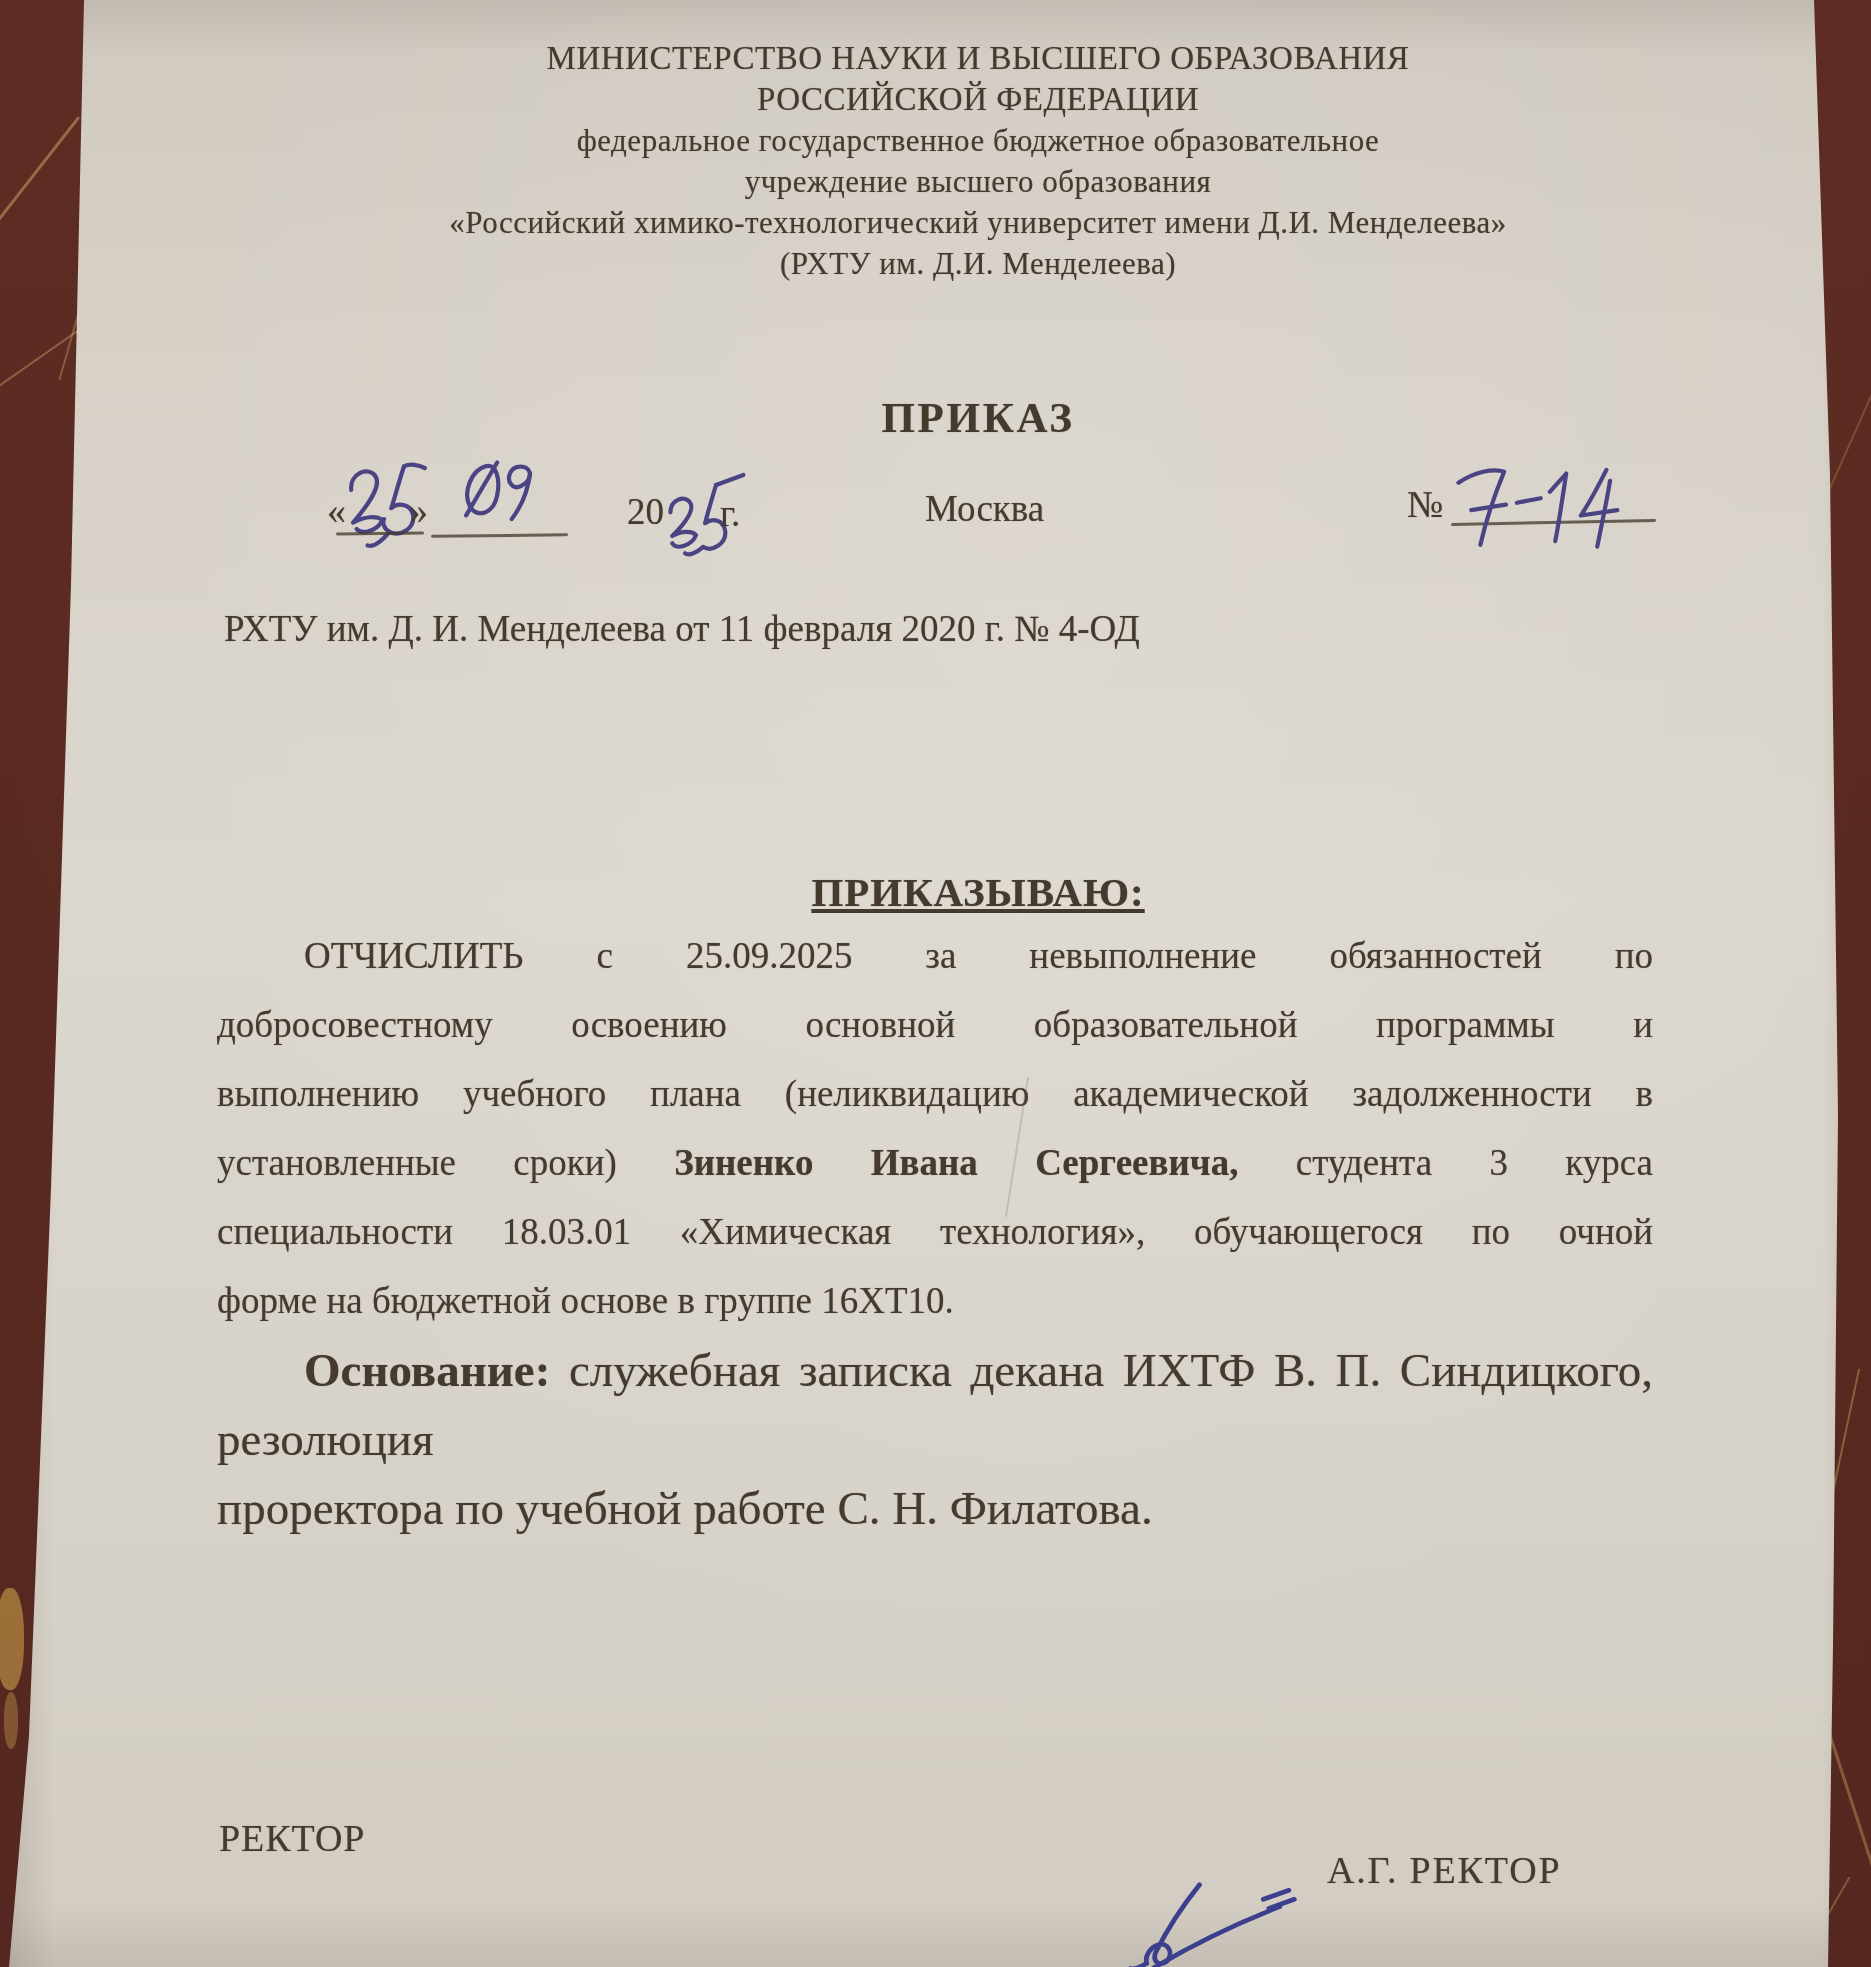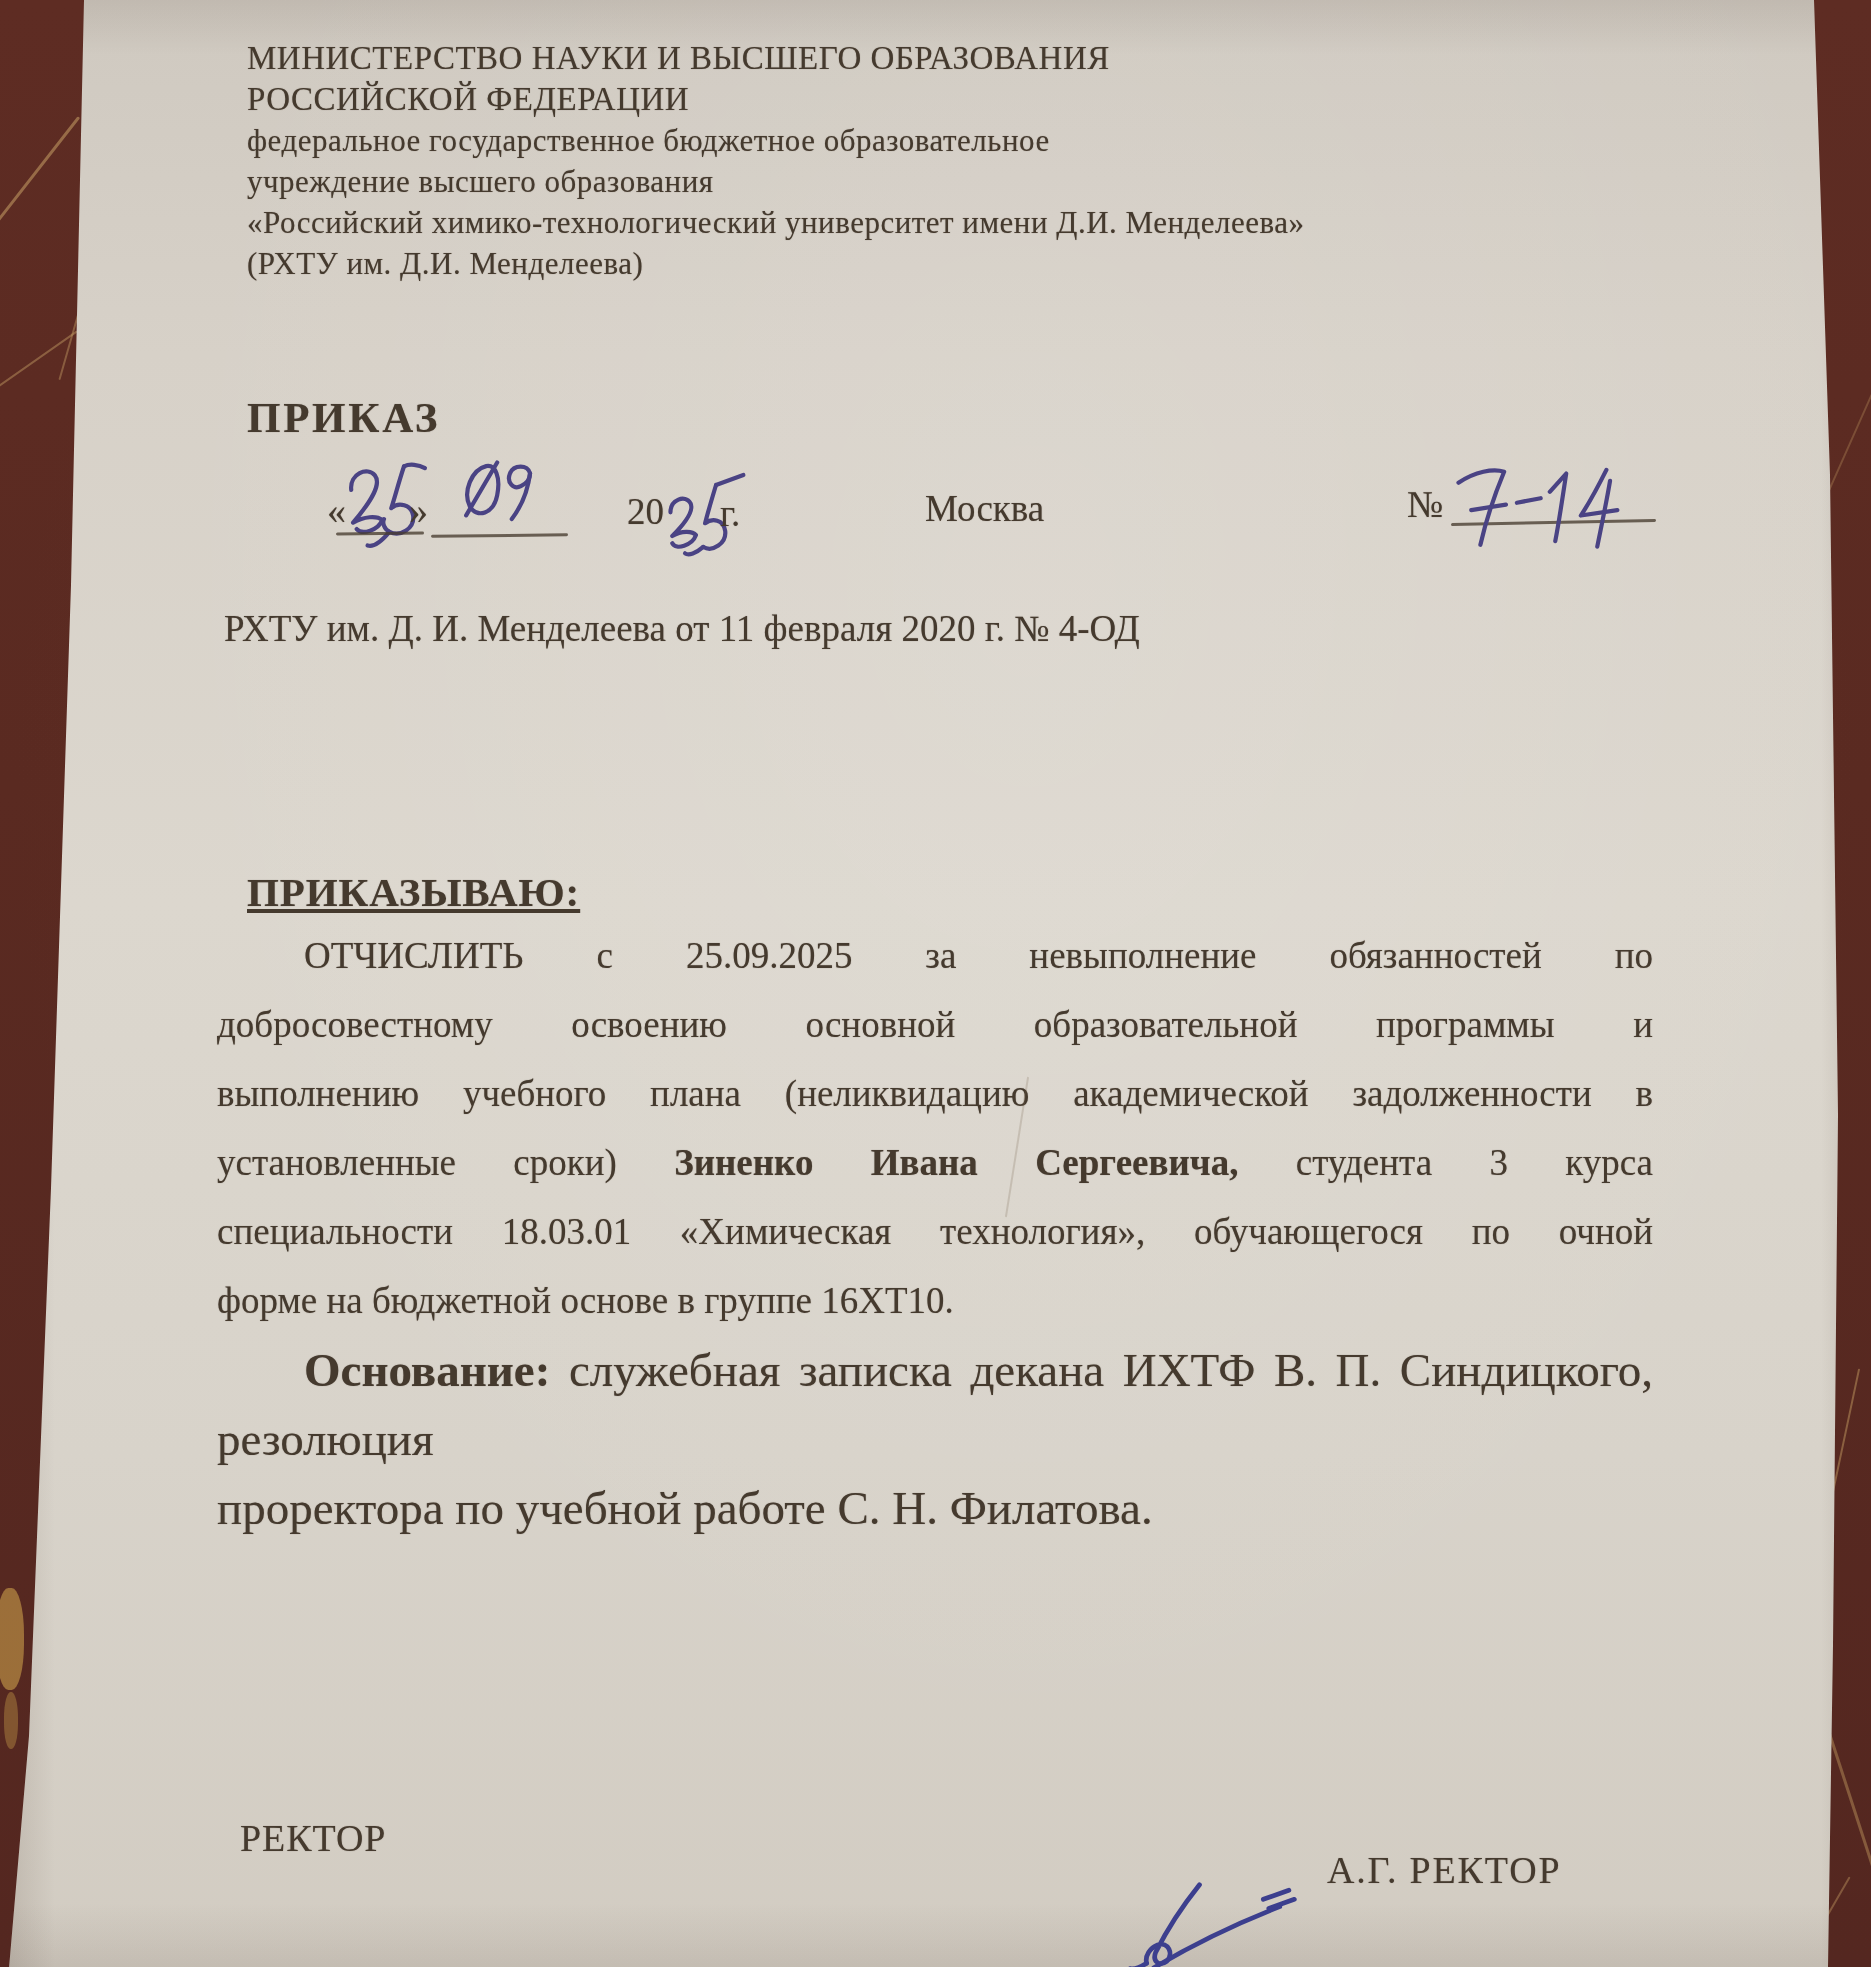--- a/index.html
+++ b/index.html
@@ -19,21 +19,21 @@
     background:
       linear-gradient(90deg, rgba(70,50,38,.16) 0px, rgba(70,50,38,0) 55px),
       linear-gradient(270deg, rgba(70,50,38,.20) 0px, rgba(70,50,38,0) 50px),
       linear-gradient(0deg, rgba(70,50,38,.10) 0px, rgba(70,50,38,0) 64px),
       linear-gradient(180deg, rgba(70,50,38,.10) 0px, rgba(70,50,38,0) 55px),
       radial-gradient(ellipse at 55% 30%, rgba(255,255,255,.10), transparent 62%),
       linear-gradient(180deg,#cfc9c0 0%,#d7d1c8 18%,#dcd7ce 46%,#d8d3ca 74%,#d2ccc2 100%);
     overflow:hidden;
   }
   .txt{position:absolute;color:#453a2e;text-shadow:0 0 1.1px rgba(66,54,42,.45);}
-  .center{text-align:left;}
+  .center{text-align:center;}
   .hdr-line{font-size:33px;line-height:41px;letter-spacing:0.5px;}
   .hdr-reg{font-size:31px;}
   .doc-title{font-size:43px;font-weight:bold;letter-spacing:2.7px;}
   .cmd{font-size:41px;font-weight:bold;letter-spacing:0.9px;text-decoration:underline;}
   .body-line{font-size:37px;line-height:69px;}
   .basis-line{font-size:47px;line-height:69px;}
   .just{text-align:justify;text-align-last:justify;}
   .indent{text-indent:87px;}
   .b{font-weight:bold;}
   .uline{position:absolute;height:2.7px;background:rgba(72,60,48,.78);border-radius:1.8px;}
@@ -120,21 +120,21 @@
     <div class="body-line">форме на бюджетной основе в группе 16ХТ10.</div>
   </div>
 
   <div class="txt" style="left:217px;top:1336px;width:1436px;">
     <div class="basis-line just indent"><span class="b">Основание:</span><span> служебная записка декана ИХТФ В. П. Синдицкого, резолюция</span></div>
     <div class="basis-line">проректора по учебной работе С. Н. Филатова.</div>
   </div>
 
   <div class="crease" style="left:1016px;top:1076px;height:142px;transform:rotate(9deg);"></div>
 
-  <div class="txt" style="left:240px;top:1816px;font-size:38px;letter-spacing:0.9px;">РЕКТОР</div>
+  <div class="txt" style="left:219px;top:1816px;font-size:38px;letter-spacing:0.9px;">РЕКТОР</div>
   <div class="txt" style="left:1327px;top:1848px;font-size:38px;letter-spacing:1.8px;">А.Г. РЕКТОР</div>
   <svg class="sig" style="position:absolute;left:1101px;top:1879px;" width="228" height="89" viewBox="0 0 250 97">
     <path d="M108,6 C92,26 72,56 60,80 C56,90 64,96 72,90 C80,82 74,68 62,72 C54,75 48,84 50,92"></path>
     <path d="M50,92 C42,97 36,99 32,98"></path>
     <path d="M58,97 C100,72 150,48 196,30"></path>
     <path d="M178,22 L206,12"></path>
     <path d="M184,32 L212,22"></path>
   </svg>
 
 </div>

